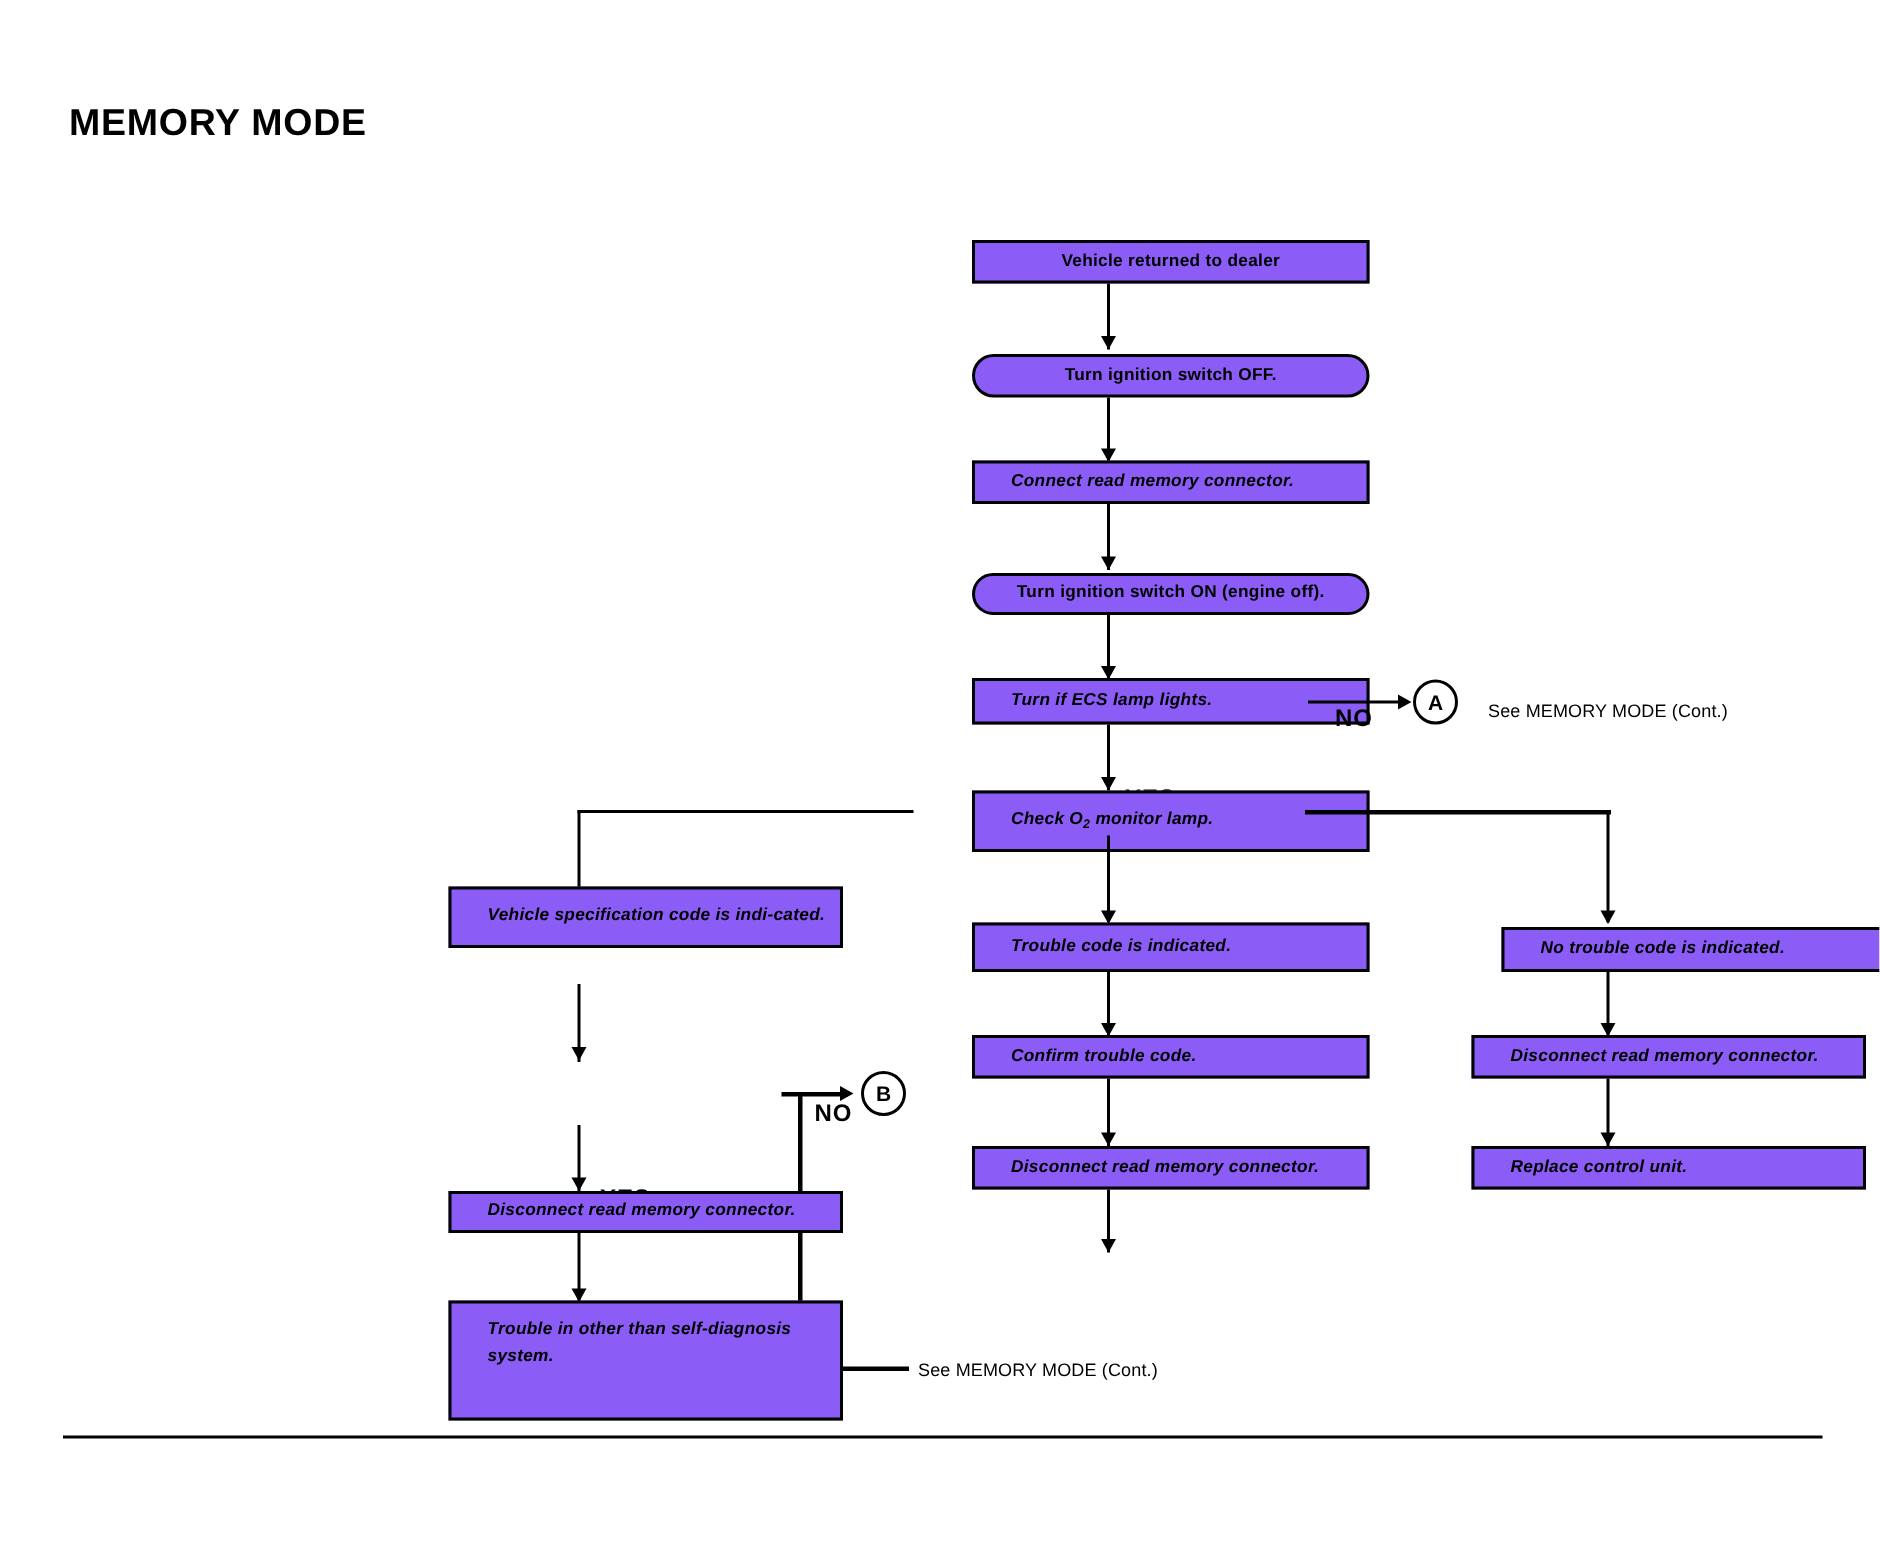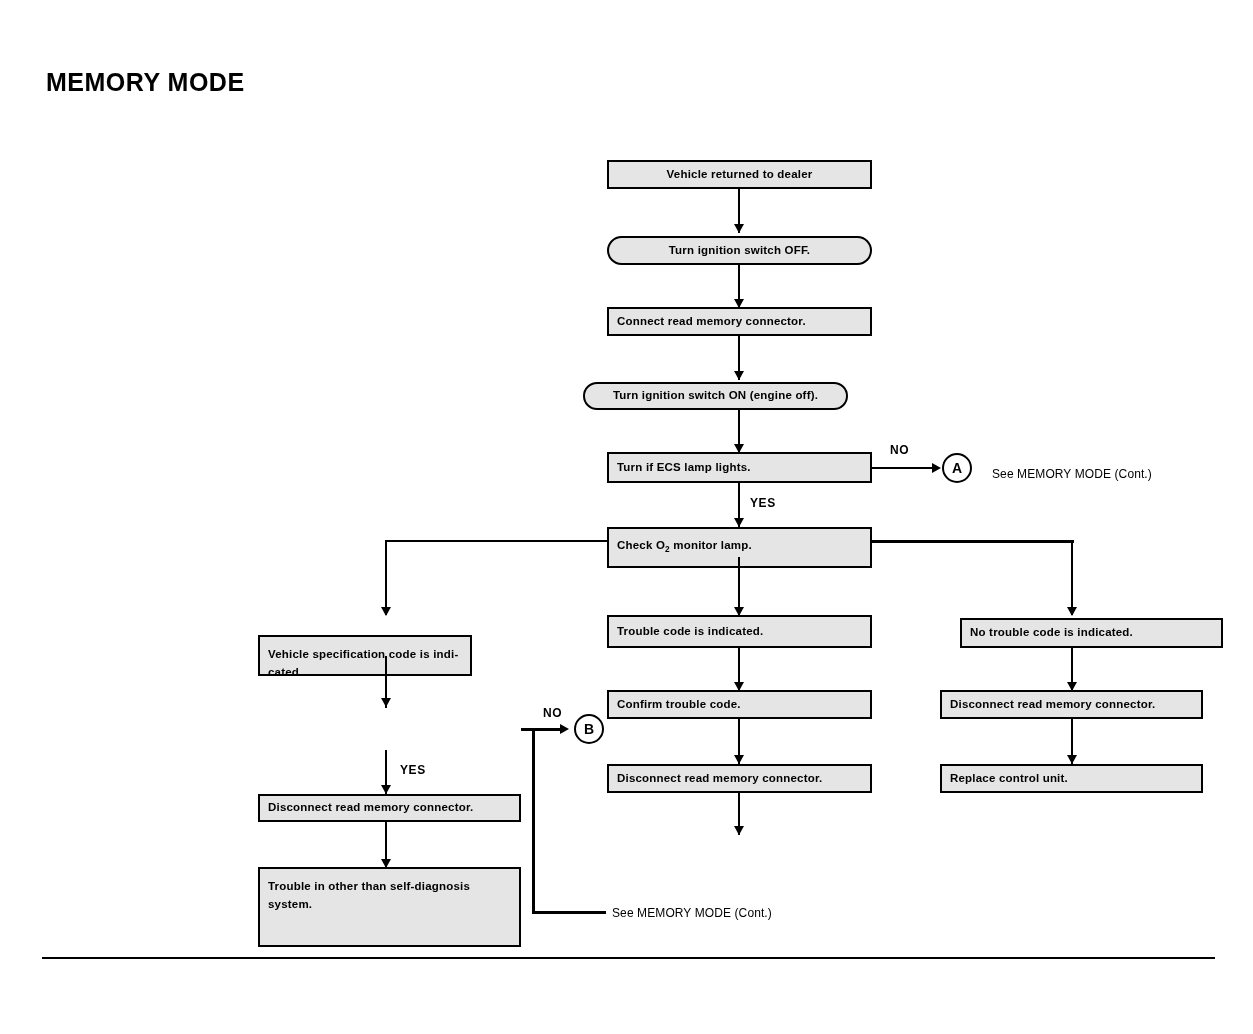--- a/index.html
+++ b/index.html
@@ -27,38 +27,40 @@
     font-weight: bold;
     letter-spacing: 0.5px;
     color: #000;
     white-space: nowrap;
   }
   
   .node {
     position: absolute;
     box-sizing: border-box;
     border: 2px solid #000;
-    background: #e5e5e5;
+    background: #8b5cf6;
     font-size: 11.5px;
     font-weight: bold;
     color: #000;
     letter-spacing: 0.2px;
     line-height: 1.55;
     display: flex;
     align-items: center;
+    margin-left: 41px;
   }
   .node.center-text {
     justify-content: center;
     text-align: center;
   }
   .node.left-text {
     justify-content: flex-start;
     text-align: left;
-    padding-left: 8px;
+    padding-left: 24px;
     padding-right: 8px;
+    font-style: italic;
   }
   .node.top-text {
     align-items: flex-start;
     padding-top: 9px;
   }
   .node.rounded {
     border-radius: 999px;
   }
   .node .txt { display: block; width: 100%; }
   
@@ -97,25 +99,26 @@
     display: flex;
     align-items: center;
     justify-content: center;
     font-size: 14px;
     font-weight: bold;
     color: #000;
   }
   
   .branch-label {
     position: absolute;
-    font-size: 12px;
+    font-size: 16px;
     font-weight: bold;
     color: #000;
     letter-spacing: 0.6px;
     white-space: nowrap;
+    margin-top: 28px;
   }
   
   .ref-note {
     position: absolute;
     font-size: 12px;
     font-weight: normal;
     color: #000;
     letter-spacing: 0.1px;
     white-space: nowrap;
   }
@@ -148,21 +151,21 @@
   </div>
   <div class="ln v" style="left:738px; top:265px; height:43px;"></div>
   <div class="arrow-down" style="left:734px; top:299px;"></div>
 
   <div class="node left-text" style="left:607px; top:307px; width:265px; height:29px;">
     <span class="txt">Connect read memory connector.</span>
   </div>
   <div class="ln v" style="left:738px; top:336px; height:44px;"></div>
   <div class="arrow-down" style="left:734px; top:371px;"></div>
 
-  <div class="node rounded center-text" style="left:583px; top:382px; width:265px; height:28px;">
+  <div class="node rounded center-text" style="left:607px; top:382px; width:265px; height:28px;">
     <span class="txt">Turn ignition switch ON (engine off).</span>
   </div>
   <div class="ln v" style="left:738px; top:410px; height:42px;"></div>
   <div class="arrow-down" style="left:734px; top:444px;"></div>
 
   <div class="node left-text" style="left:607px; top:452px; width:265px; height:31px;">
     <span class="txt">Turn if ECS lamp lights.</span>
   </div>
 
   <div class="ln h" style="left:872px; top:467px; width:65px;"></div>
@@ -183,21 +186,21 @@
   <div class="ln v" style="left:385px; top:540px; height:75px;"></div>
   <div class="arrow-down" style="left:381px; top:607px;"></div>
 
   <div class="ln v" style="left:738px; top:557px; height:58px;"></div>
   <div class="arrow-down" style="left:734px; top:607px;"></div>
 
   <div class="ln thick-h" style="left:870px; top:540px; width:204px;"></div>
   <div class="ln v" style="left:1071px; top:540px; height:75px;"></div>
   <div class="arrow-down" style="left:1067px; top:607px;"></div>
 
-  <div class="node left-text top-text" style="left:258px; top:635px; width:214px; height:41px;">
+  <div class="node left-text top-text" style="left:258px; top:591px; width:263px; height:41px;">
     <span class="txt">Vehicle specification code is indi-cated.</span>
   </div>
   <div class="ln v" style="left:385px; top:656px; height:52px;"></div>
   <div class="arrow-down" style="left:381px; top:698px;"></div>
 
 
   <div class="ln thick-h" style="left:521px; top:728px; width:44px;"></div>
   <div class="arrow-right" style="left:560px; top:724px;"></div>
   <div class="branch-label" style="left:543px; top:706px;">NO</div>
   <div class="conn-circle" style="left:574px; top:714px;">B</div>

